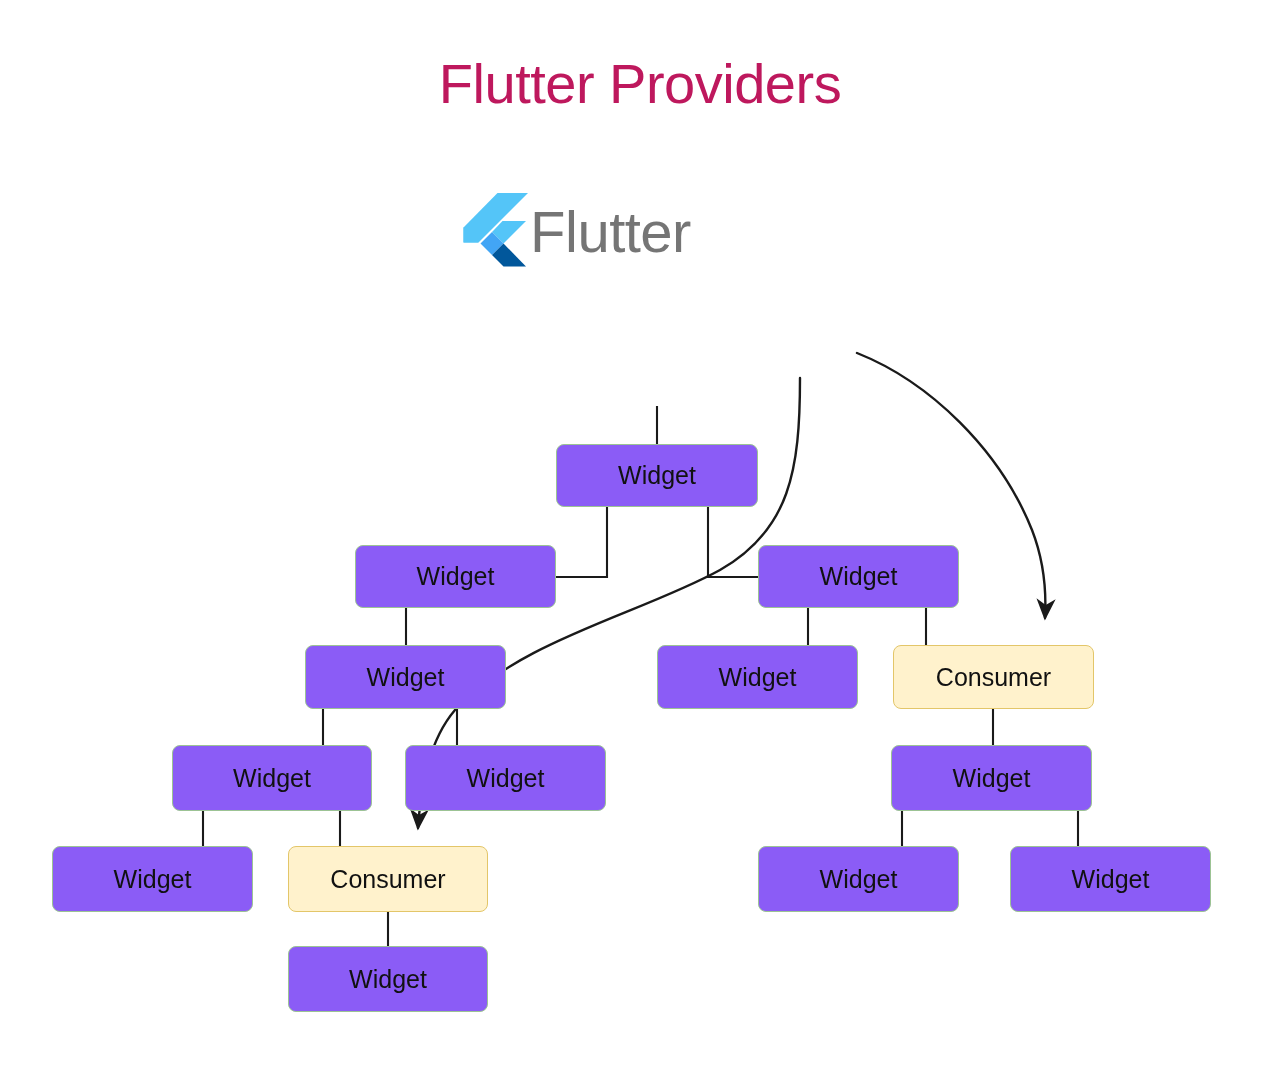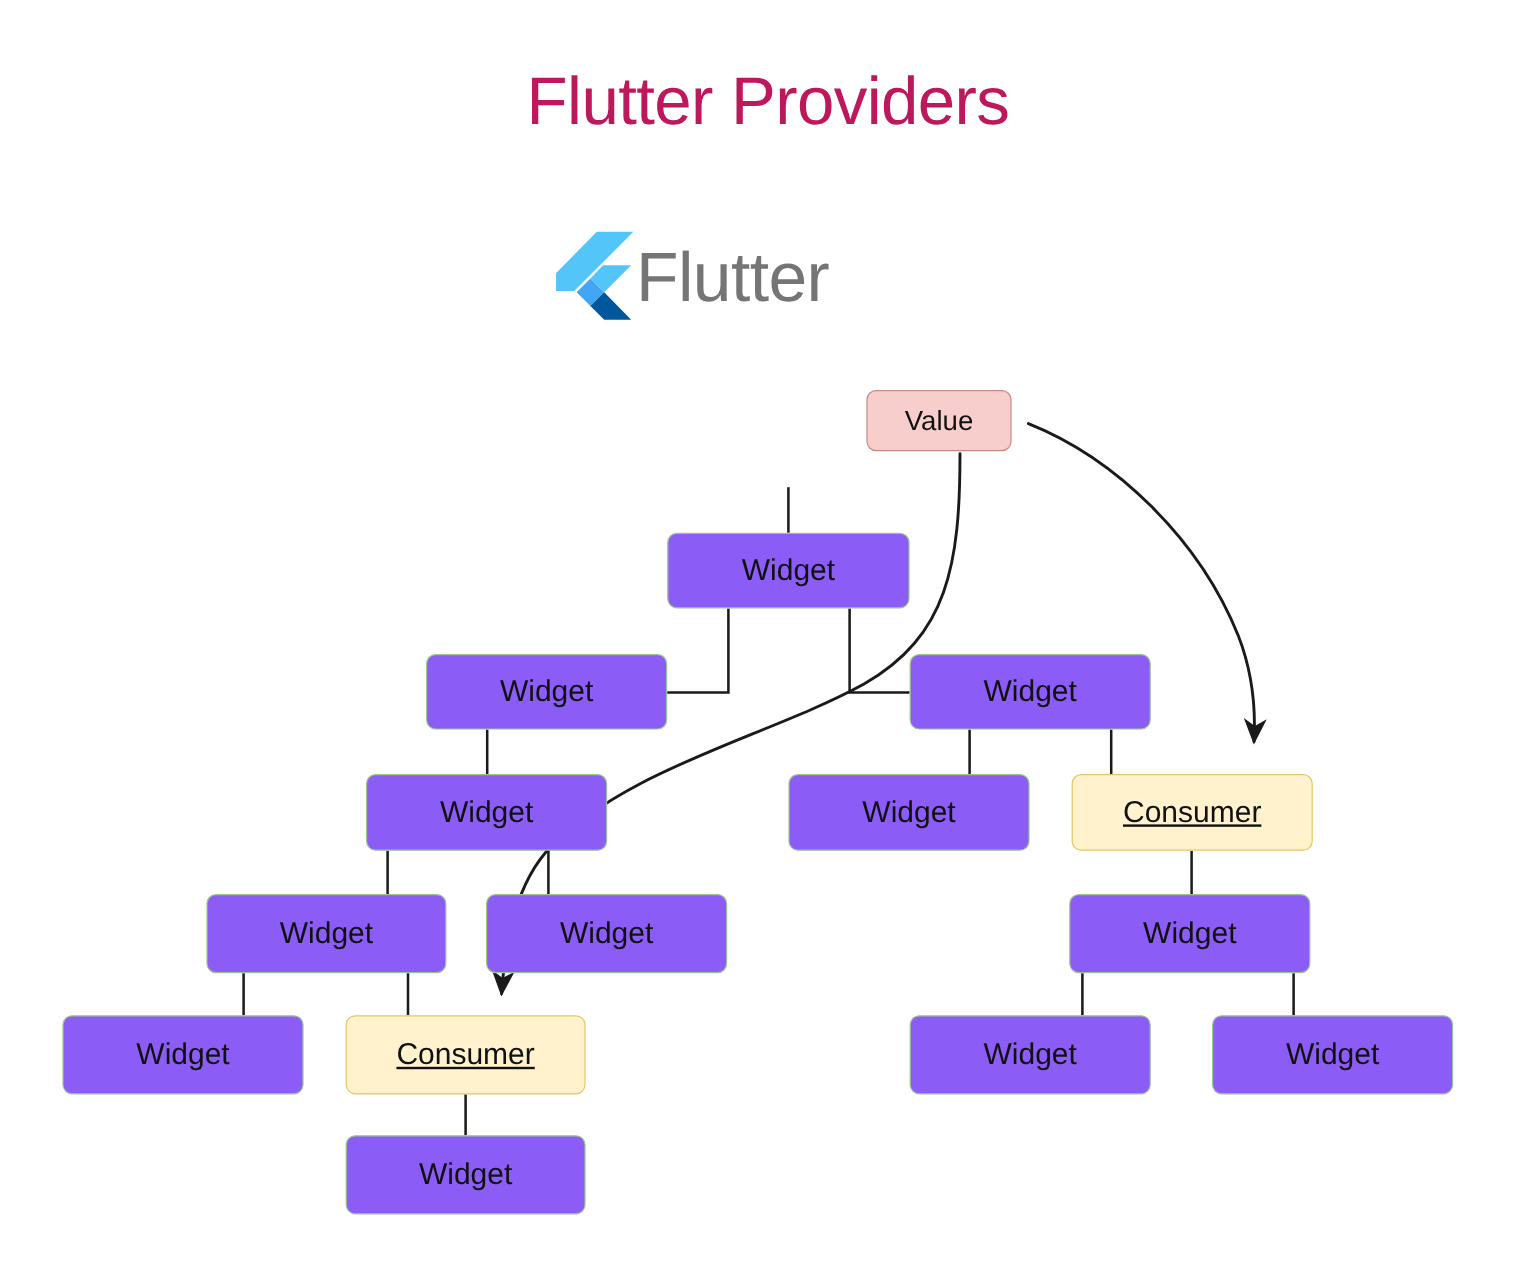--- a/index.html
+++ b/index.html
@@ -94,21 +94,21 @@
     background: #F8CECC;
     border-color: #C98A87;
     font-size: 23px;
   }
   .node.consumer {
     background: #FFF2CC;
     border-color: #E3C669;
   }
   .node.value { z-index: 4; }
   .node.provider { z-index: 2; }
-  .node.consumer { z-index: 3; text-decoration: underline; }
+  .node.consumer { z-index: 3; }
   .node.widget { z-index: 3; }
 </style>
 </head>
 <body>
 
 <div id="page-title">Flutter Providers</div>
 
 <div id="brand-lockup">
   <svg id="flutter-logo" viewBox="0 0 72 78" xmlns="http://www.w3.org/2000/svg">
     <polygon points="41.5,0 72,0 22.5,49.5 7.5,49.5 7.5,34.5" fill="#54C5F8"></polygon>
@@ -147,23 +147,20 @@
       <path d="M1078,811 L1078,846"></path>
     </g>
 
     <g stroke="#1a1a1a" stroke-width="2.4" fill="none" stroke-linecap="round">
       <path d="M800,378 C 800,470 790,530 720,570 C 640,614 520,640 455,710 C 425,745 420,800 418,828" marker-end="url(#arrowhead)"></path>
       <path d="M857,353 C 930,382 1000,450 1032,530 C 1046,566 1046,600 1045,618" marker-end="url(#arrowhead)"></path>
     </g>
   </svg>
 
 
-  <div class="node value" style="left:722px; top:325px; width:121px; height:51px;">
-    <span>Value</span>
-  </div>
 
   <div class="node widget" style="left:556px; top:444px; width:202px; height:63px;">
     <span>Widget</span>
   </div>
 
   <div class="node widget" style="left:355px; top:545px; width:201px; height:63px;">
     <span>Widget</span>
   </div>
 
   <div class="node widget" style="left:758px; top:545px; width:201px; height:63px;">

